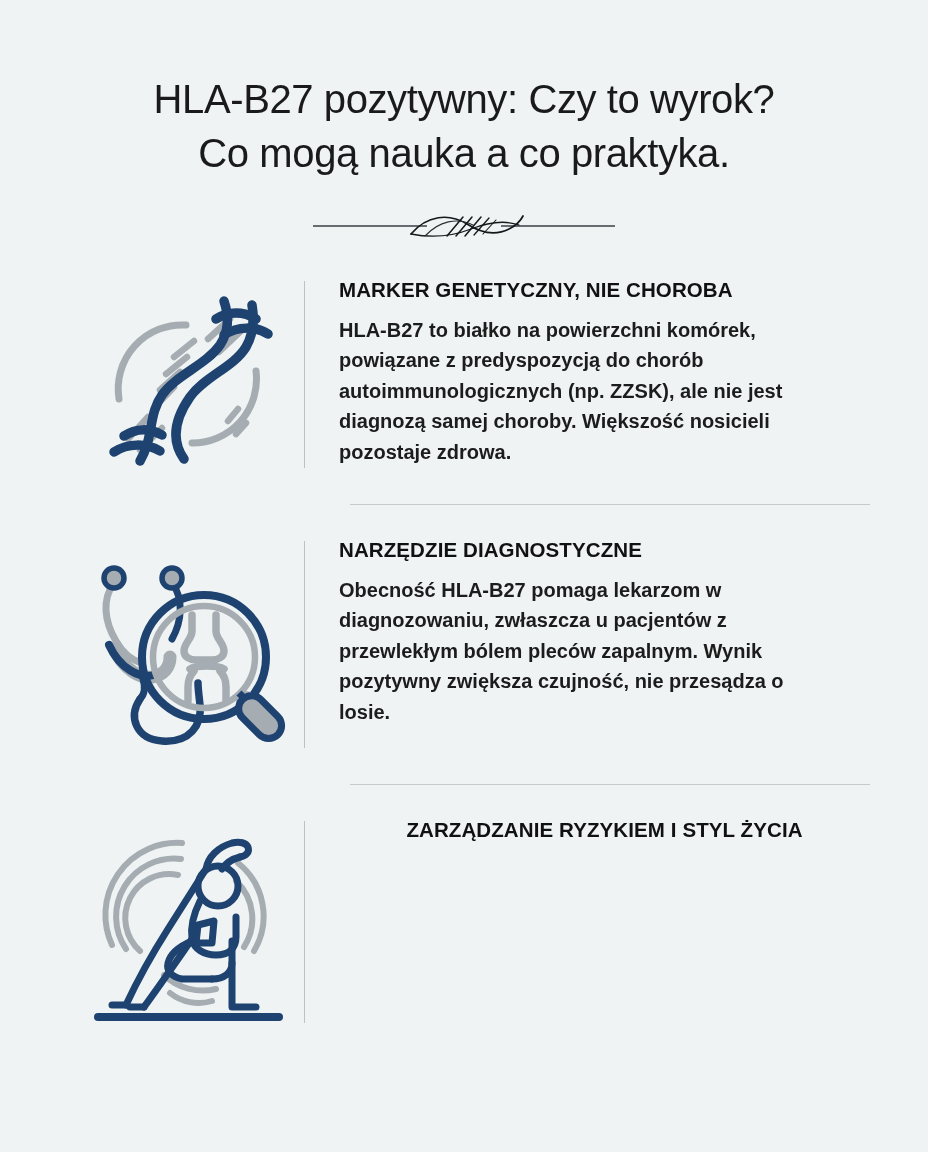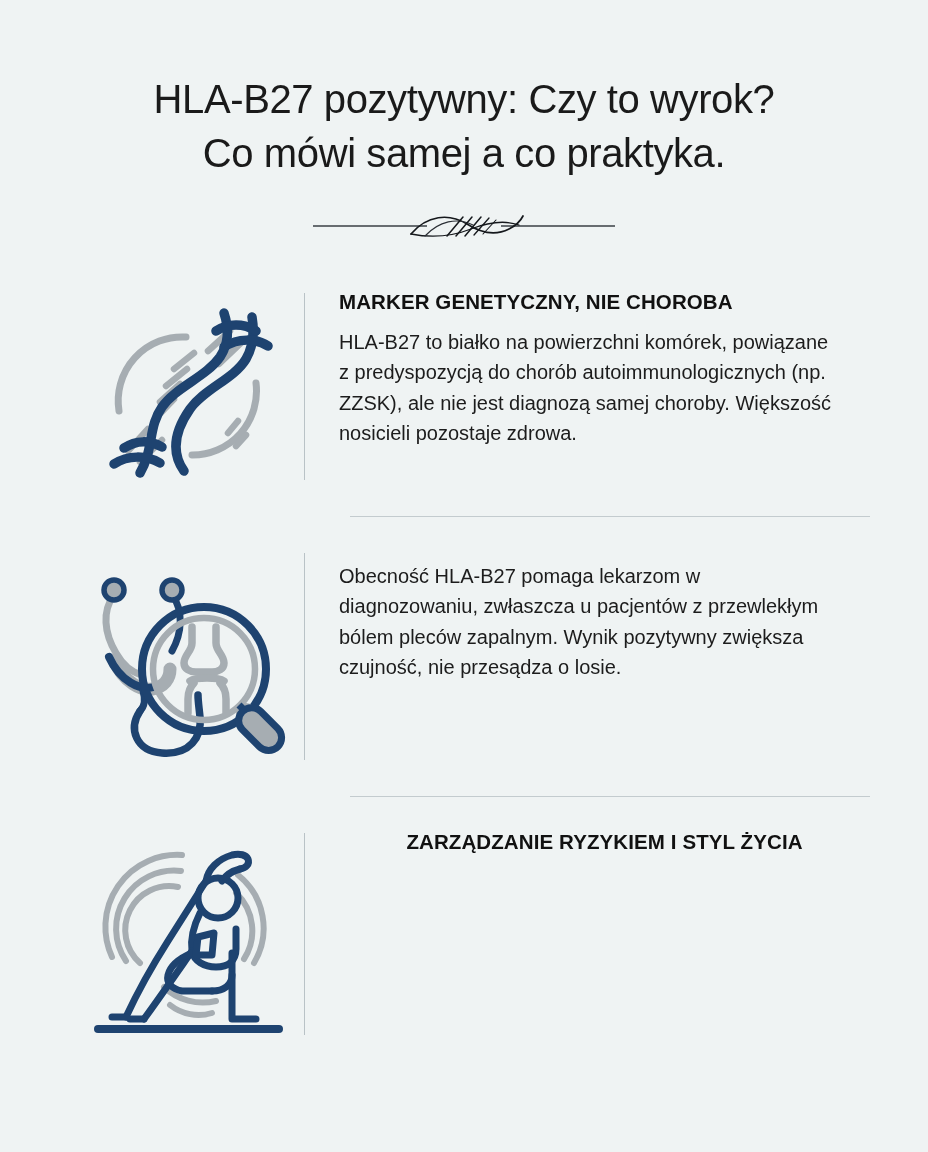--- a/index.html
+++ b/index.html
@@ -40,21 +40,21 @@
   
   .ornament {
     margin: 22px auto 0;
     width: 330px;
     height: 46px;
     display: block;
   }
 
   
   .sections {
-    margin-top: 38px;
+    margin-top: 26px;
     padding: 0 0 0 0;
   }
   .section {
     display: flex;
     align-items: flex-start;
     padding: 0 58px 0 72px;
     box-sizing: border-box;
   }
   .icon-cell {
     width: 232px;
@@ -86,21 +86,21 @@
     line-height: 1.28;
     letter-spacing: 0.1px;
     color: #111111;
     margin: 0 0 12px 0;
   }
   .sec-heading .hl2 {
     display: block;
   }
   .sec-body {
     font-size: 20px;
-    font-weight: 400;
+    font-weight: 700;
     line-height: 1.52;
     color: #1c1c1c;
     margin: 0;
     max-width: 500px;
   }
 
   .hsep {
     height: 1px;
     background: #c3cbce;
     margin: 30px 58px 30px 350px;
@@ -110,21 +110,21 @@
   .sec-2 { margin-top: 0; }
   .sec-3 { margin-top: 0; text-align: center; }
 </style>
 </head>
 <body>
 
 <div class="page">
 
   <div class="header">
     <div class="title-line">HLA-B27 pozytywny: Czy to wyrok?</div>
-    <div class="title-line">Co mówi samej a co praktyka.</div>
+    <div class="title-line">Co mogą nauka a co praktyka.</div>
 
     <svg class="ornament" viewBox="0 0 330 46">
       <line x1="14" y1="23" x2="128" y2="23" stroke="#3a3f45" stroke-width="1.6"></line>
       <line x1="202" y1="23" x2="316" y2="23" stroke="#3a3f45" stroke-width="1.6"></line>
       <path d="M112 31 C128 12, 150 10, 168 21 C182 30, 196 33, 210 26 C218 22, 222 17, 224 13" fill="none" stroke="#15181c" stroke-width="1.7" stroke-linecap="round"></path>
       <path d="M112 31 C132 35, 154 33, 172 26 C190 19, 206 17, 220 22" fill="none" stroke="#15181c" stroke-width="1.3" stroke-linecap="round"></path>
       <path d="M126 33 C140 18, 158 14, 174 22" fill="none" stroke="#2b2f35" stroke-width="1.1" stroke-linecap="round"></path>
       <path d="M148 33 L164 14" stroke="#15181c" stroke-width="1.5" stroke-linecap="round"></path>
       <path d="M157 33 L173 14" stroke="#15181c" stroke-width="1.5" stroke-linecap="round"></path>
       <path d="M166 33 L182 14" stroke="#15181c" stroke-width="1.5" stroke-linecap="round"></path>
@@ -199,20 +199,21 @@
             <path d="M152 160 C160 146, 176 144, 190 156 C200 166, 198 182, 186 190 C176 196, 162 192, 154 182 C148 174, 148 166, 152 160 Z" opacity="0"></path>
           </g>
           <g transform="rotate(45 172 166)">
             <rect x="150" y="153" width="50" height="26" rx="13" fill="#a6adb2" stroke="#1e4370" stroke-width="7"></rect>
           </g>
         </svg>
       </div>
       <div class="vrule"></div>
       <div class="text-cell">
         <h2 class="sec-heading">
+          <span>NARZĘDZIE DIAGNOSTYCZNE</span>
         </h2>
         <p class="sec-body">Obecność HLA-B27 pomaga lekarzom w diagnozowaniu, zwłaszcza u pacjentów z przewlekłym bólem pleców zapalnym. Wynik pozytywny zwiększa czujność, nie przesądza o losie.</p>
       </div>
     </div>
 
     <div class="hsep"></div>
 
     <div class="section sec-3">
       <div class="icon-cell">
         <svg width="205" height="200" viewBox="0 0 205 200">

